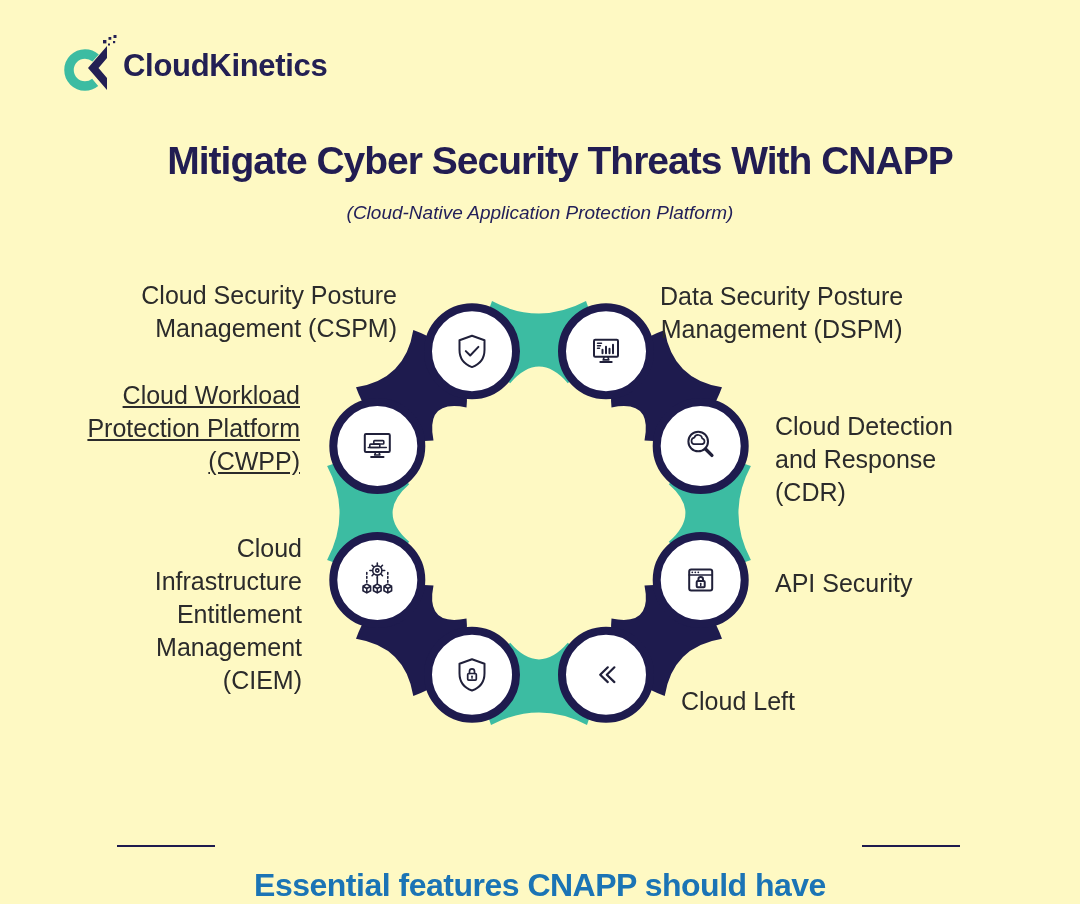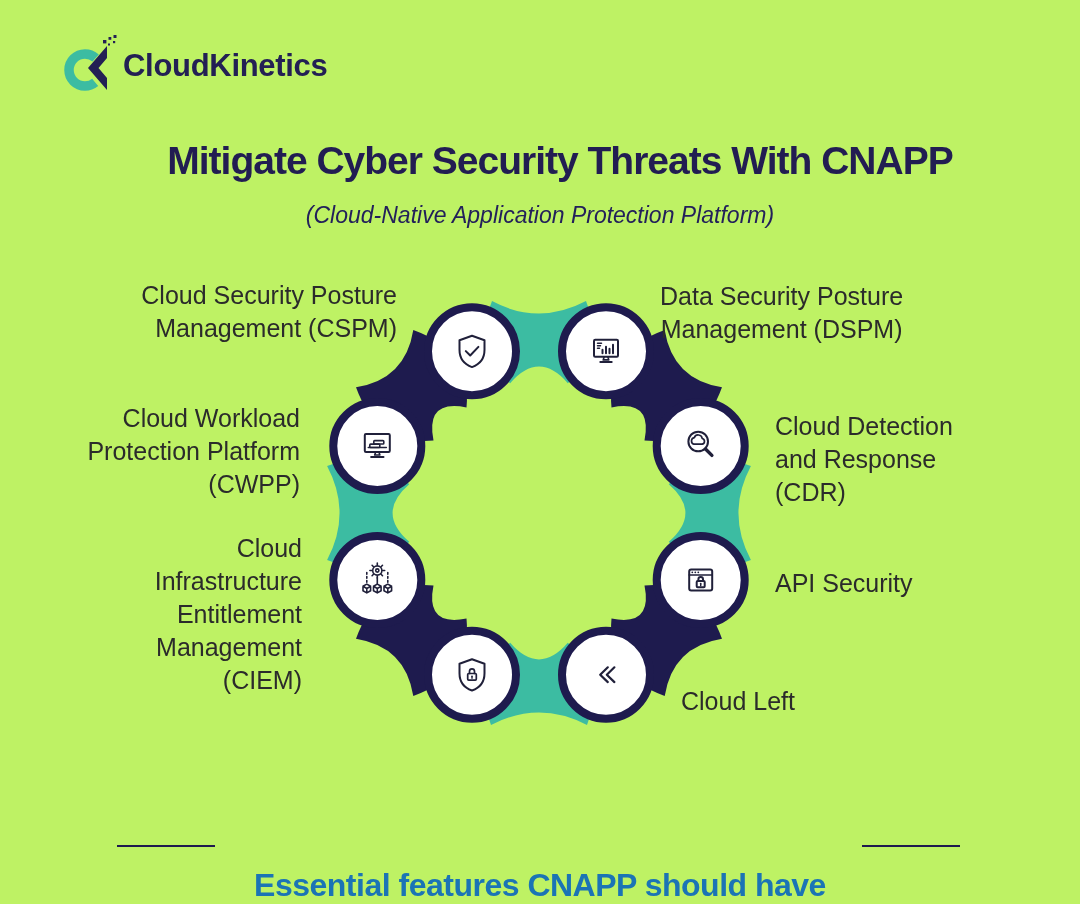--- a/index.html
+++ b/index.html
@@ -1,42 +1,42 @@
 <!DOCTYPE html>
 <html><head>
 <meta charset="utf-8">
 <style>
   html,body { margin:0; padding:0; background:#ffffff; }
   .canvas {
-    position:relative; width:1080px; height:904px; background:#bef264;
+    position:relative; width:1080px; height:904px; background:#fef9c3;
     font-family:"Liberation Sans", sans-serif; overflow:hidden;
   }
   
   .logo { position:absolute; left:62px; top:36px; display:flex; align-items:center; }
   .logo svg { display:block; margin-top:-2px; }
   .logo-text { font-size:31px; font-weight:700; color:#232054; letter-spacing:-0.3px; margin-left:3px; }
   
   .title {
     position:absolute; top:139px; left:0; width:100%; margin:0; text-align:center;
     font-size:39px; font-weight:700; color:#221d52; letter-spacing:-1px;padding-left:20px;
   }
   .subtitle {
     position:absolute; top:202px; left:0; width:100%; text-align:center;
-    font-size:23px; font-style:italic; font-weight:500; color:#23205a;
+    font-size:19px; font-style:italic; font-weight:500; color:#23205a;
   }
   
   .diagram { position:absolute; left:0; top:0; }
   .label {
     position:absolute; font-size:25px; line-height:33px; color:#2b2b2b;
     white-space:pre-line;
   }
   .label.right { text-align:right;margin-top:15px; }
   #label-cspm  { top:264px; right:683px; }
   #label-dspm  { top:280px; left:660px;text-align:center;  }
-  #label-cwpp  { top:387px; right:780px; }
+  #label-cwpp  { top:364px; right:780px;text-decoration:underline; }
   #label-cdr   { top:410px; left:775px;  }
   #label-ciem  { top:517px; right:778px; }
   #label-api   { top:567px; left:775px;  }
   #label-kspm  { top:719px; right:637px; }
   #label-shift { top:685px; left:681px;  }
   
   .footer-text {
     position:absolute; top:867px; left:0; width:100%; text-align:center;
     font-size:32px; font-weight:700; color:#1b74b5; letter-spacing:-0.5px;
   }

